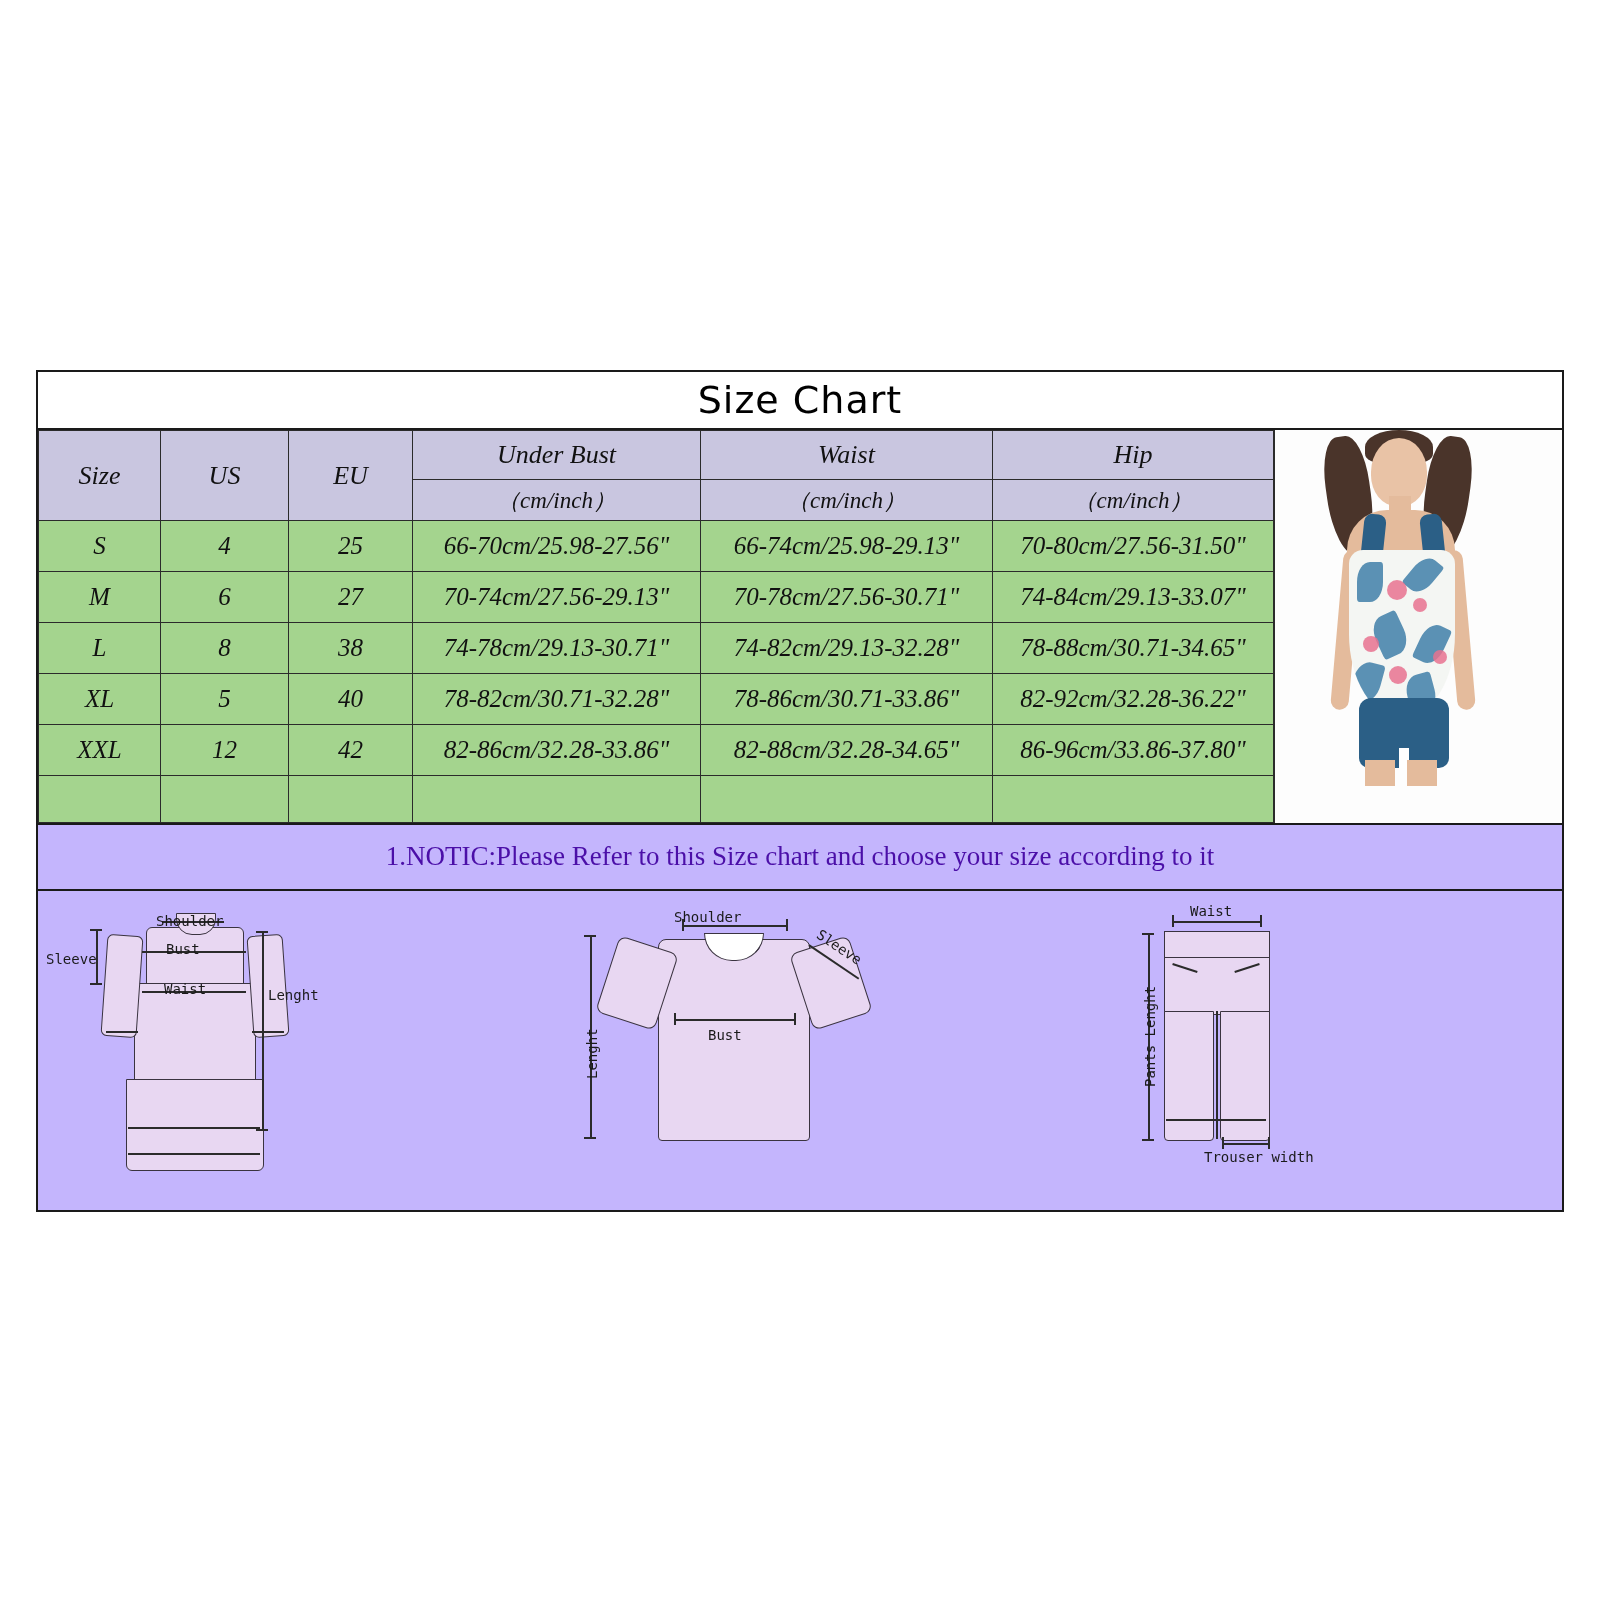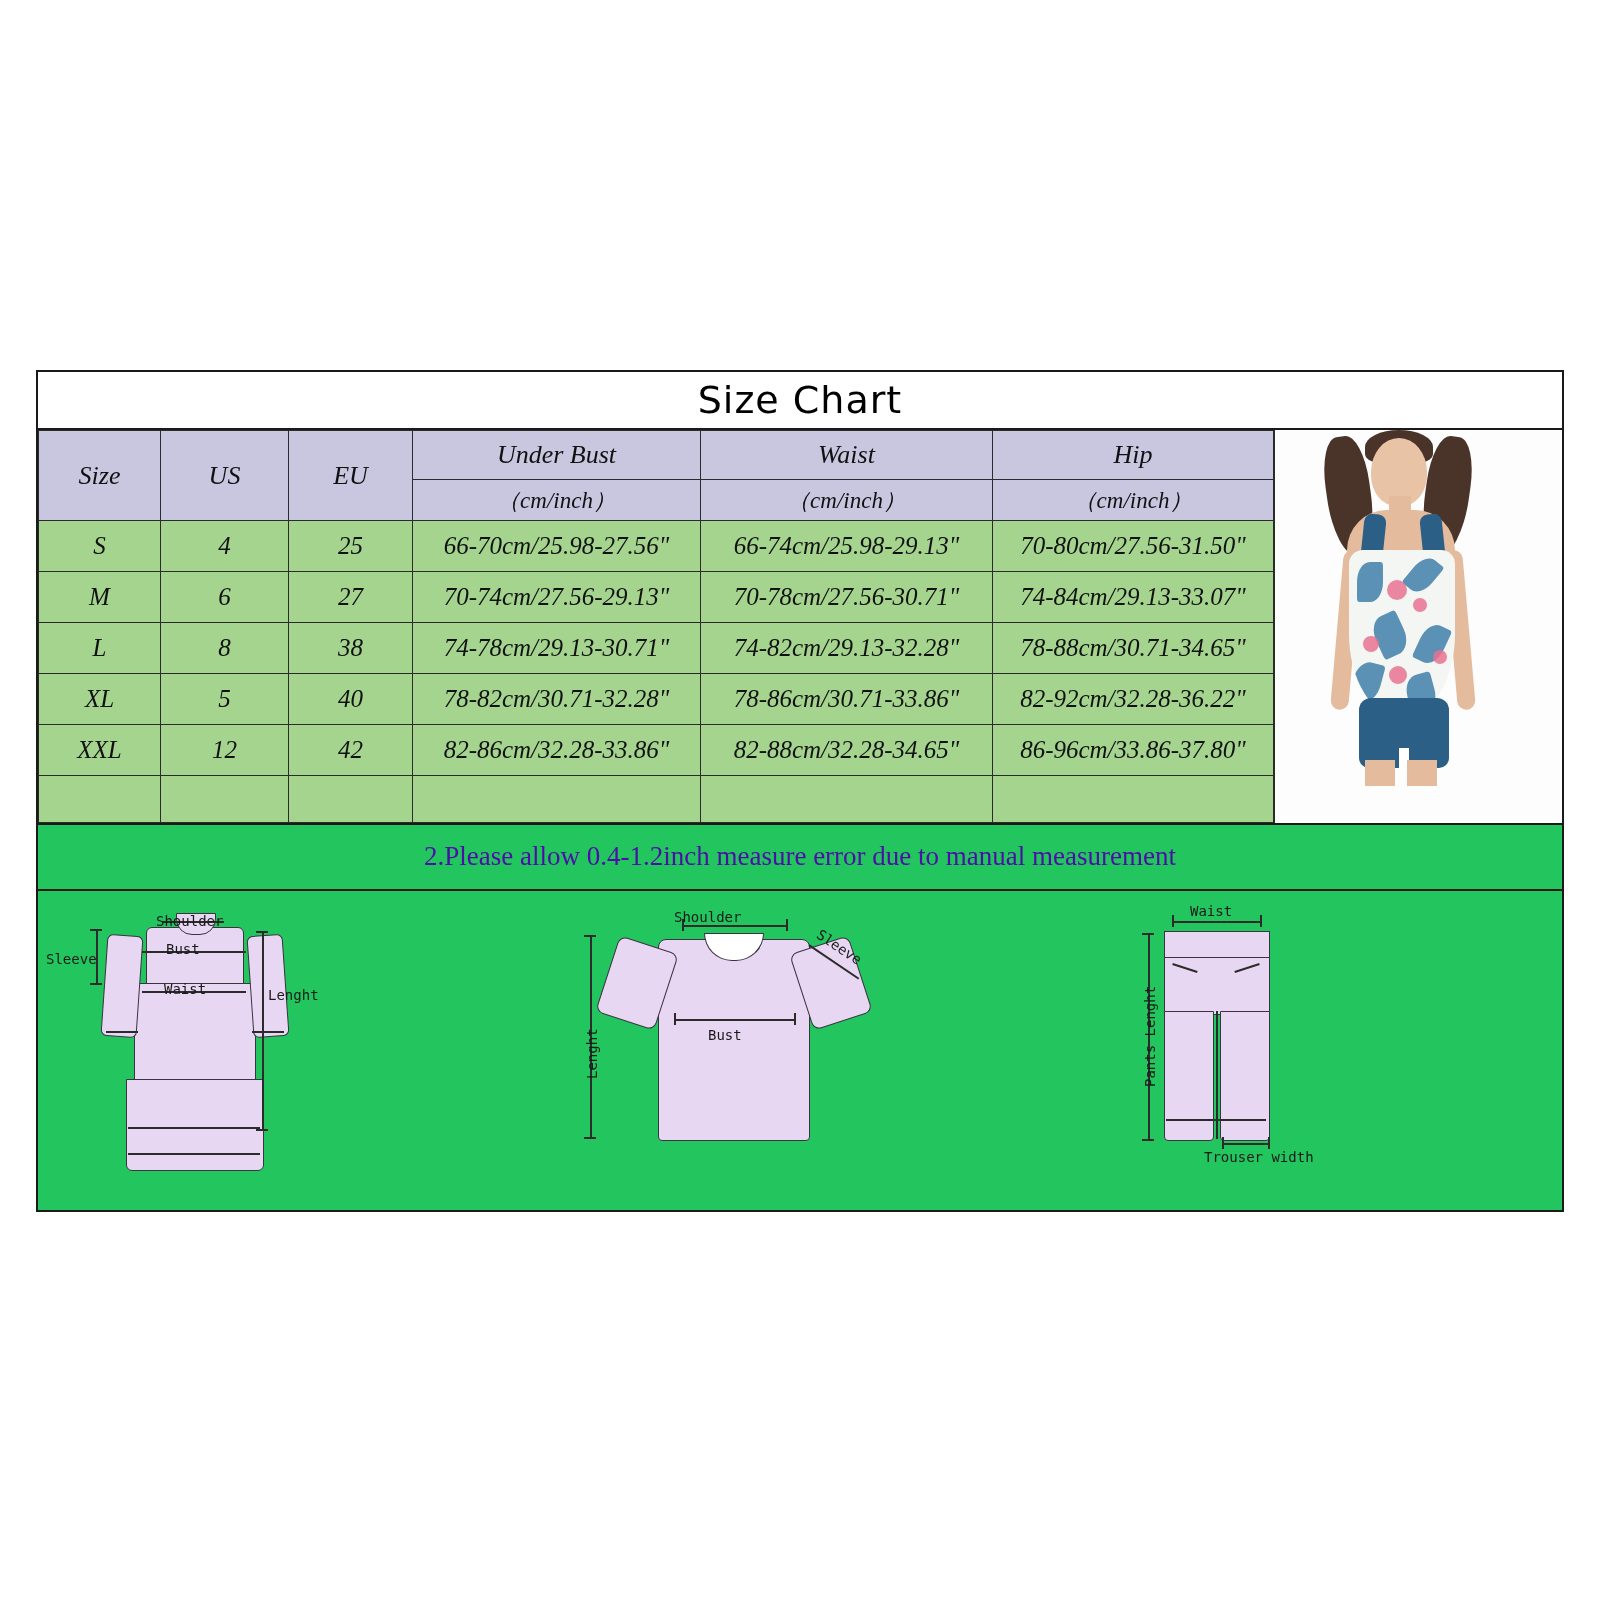--- a/index.html
+++ b/index.html
@@ -15,21 +15,21 @@
     overflow: hidden;
   }
   .sheet {
     position: absolute;
     left: 36px;
     top: 370px;
     width: 1528px;
     height: 842px;
     border: 2px solid #1a1a1a;
     box-sizing: border-box;
-    background: #22c55e;
+    background: #c4b5fd;
   }
 
   
   .title-row {
     height: 56px;
     border-bottom: 2px solid #1a1a1a;
     display: flex;
     align-items: center;
     justify-content: center;
     background: #ffffff;
@@ -369,21 +369,21 @@
         </div>
         <div class="shorts"></div>
         <div class="crotch"></div>
         <div class="leg-l"></div>
         <div class="leg-r"></div>
       </div>
     </div>
   </div>
 
   <div class="notices">
-    <div>2.Please allow 0.4-1.2inch measure error due to manual measurement</div>
+    <div>1.NOTIC:Please Refer to this Size chart and choose your size according to it</div>
   </div>
 
   <div class="diagrams">
 
     <div class="diagram left">
 
       <div class="garment" style="left:108px; top:36px; width:96px; height:60px; border-radius:6px;"></div>
       <div class="garment" style="left:96px;  top:92px; width:120px; height:104px;"></div>
       <div class="garment" style="left:88px;  top:188px; width:136px; height:90px; border-radius:0 0 6px 6px;"></div>
 

